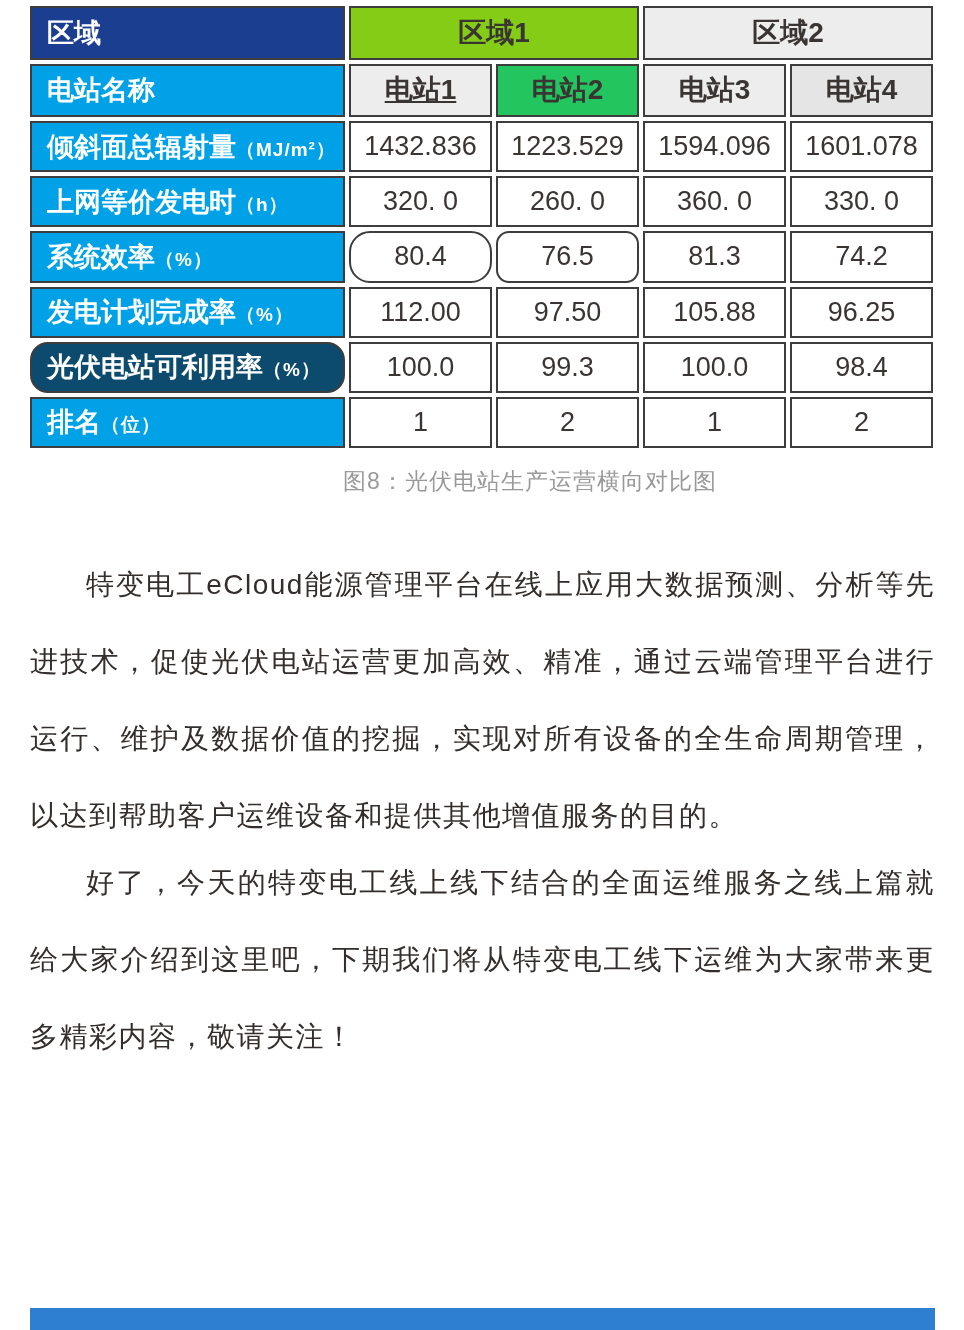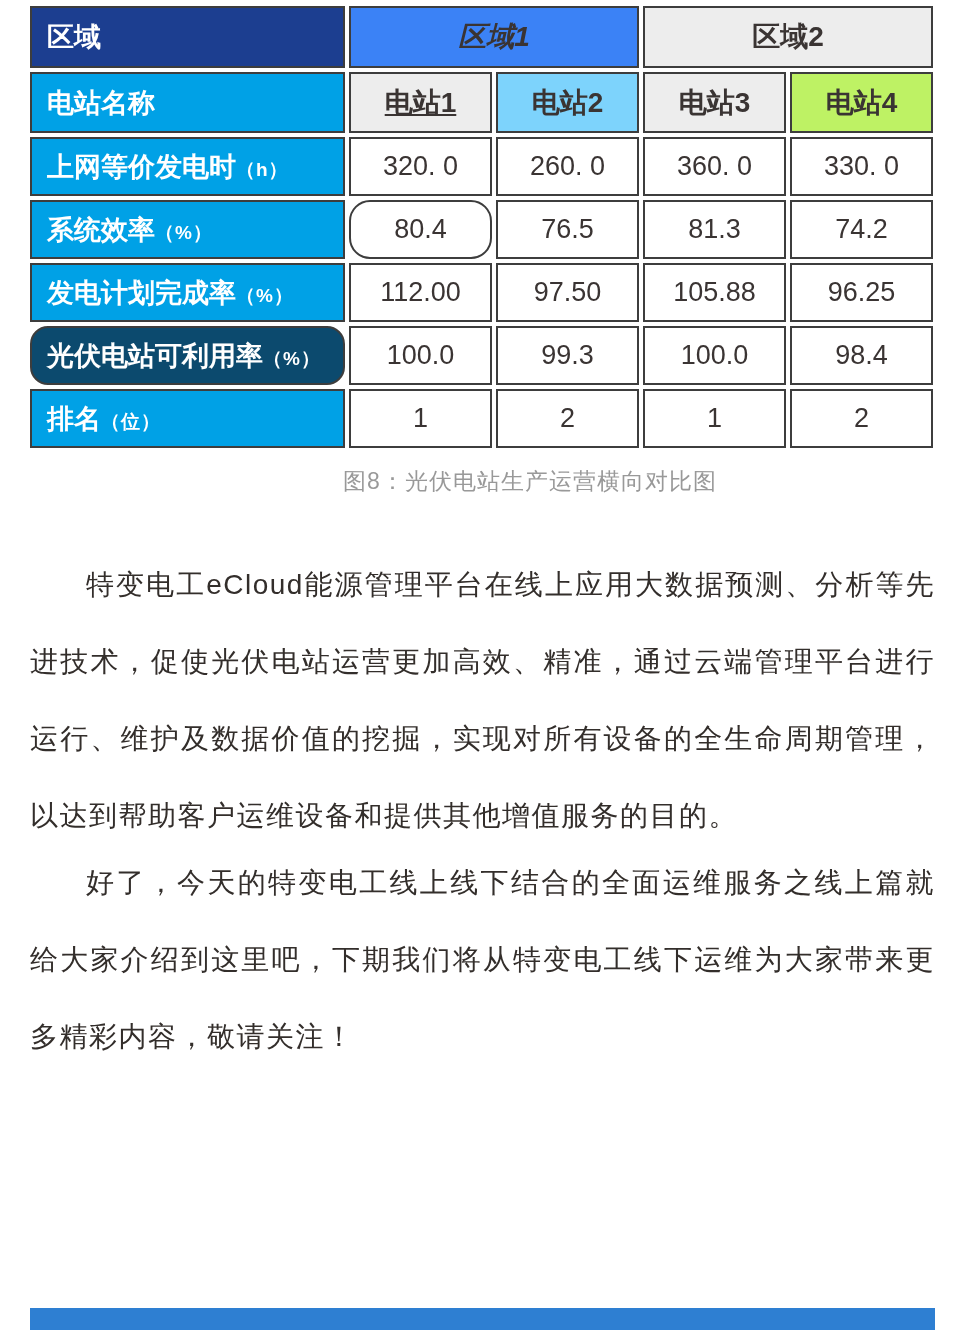--- a/index.html
+++ b/index.html
@@ -41,41 +41,48 @@
       <colgroup>
         <col style="width:315px">
           <col style="width:143px">
           <col style="width:143px">
           <col style="width:143px">
           <col style="width:143px">
       </colgroup>
       <tbody>
           <tr>
         <td class="lbl navy" style="background: rgb(28, 62, 144); border-color: rgb(61, 61, 61);">区域</td>
-        <td class="hdr" colspan="2" style="background: #3b82f6; border-color: rgb(61, 61, 61); font-style: italic;">区域1</td>
+        <td class="hdr" colspan="2" style="background: #84cc16; border-color: rgb(61, 61, 61);">区域1</td>
         <td class="hdr" colspan="2" style="background: rgb(237, 237, 237); border-color: rgb(61, 61, 61);">区域2</td>
       </tr>
       <tr>
         <td class="lbl cyan" style="background: rgb(0, 161, 230); border-color: rgb(61, 61, 61);">电站名称</td>
         <td class="hdr" style="background: rgb(237, 237, 237); border-color: rgb(61, 61, 61); text-decoration: underline;">电站1</td>
-        <td class="hdr" style="background: #7dd3fc; border-color: rgb(61, 61, 61);">电站2</td>
+        <td class="hdr" style="background: #22c55e; border-color: rgb(61, 61, 61);">电站2</td>
         <td class="hdr" style="background: rgb(237, 237, 237); border-color: rgb(61, 61, 61);">电站3</td>
-        <td class="hdr" style="background: #bef264; border-color: rgb(61, 61, 61);">电站4</td>
+        <td class="hdr" style="background: #e5e5e5; border-color: rgb(61, 61, 61);">电站4</td>
+      </tr>
+      <tr>
+        <td class="lbl cyan" style="background: rgb(0, 161, 230); border-color: rgb(61, 61, 61);"><span>倾斜面总辐射量</span><span class="unit">（MJ/m²）</span></td>
+        <td class="val" style="border-color: rgb(61, 61, 61);">1432.836</td>
+        <td class="val" style="border-color: rgb(61, 61, 61);">1223.529</td>
+        <td class="val" style="border-color: rgb(61, 61, 61);">1594.096</td>
+        <td class="val" style="border-color: rgb(61, 61, 61);">1601.078</td>
       </tr>
       <tr>
         <td class="lbl cyan" style="background: rgb(0, 161, 230); border-color: rgb(61, 61, 61);"><span>上网等价发电时</span><span class="unit">（h）</span></td>
         <td class="val" style="border-color: rgb(61, 61, 61);">320. 0</td>
         <td class="val" style="border-color: rgb(61, 61, 61);">260. 0</td>
         <td class="val" style="border-color: rgb(61, 61, 61);">360. 0</td>
         <td class="val" style="border-color: rgb(61, 61, 61);">330. 0</td>
       </tr>
       <tr>
         <td class="lbl cyan" style="background: rgb(0, 161, 230); border-color: rgb(61, 61, 61);"><span>系统效率</span><span class="unit">（%）</span></td>
         <td class="val" style="border-color: rgb(61, 61, 61); border-radius: 21px;">80.4</td>
-        <td class="val" style="border-color: rgb(61, 61, 61);">76.5</td>
+        <td class="val" style="border-color: rgb(61, 61, 61); border-radius: 13px;">76.5</td>
         <td class="val" style="border-color: rgb(61, 61, 61);">81.3</td>
         <td class="val" style="border-color: rgb(61, 61, 61);">74.2</td>
       </tr>
       <tr>
         <td class="lbl cyan" style="background: rgb(0, 161, 230); border-color: rgb(61, 61, 61);"><span>发电计划完成率</span><span class="unit">（%）</span></td>
         <td class="val" style="border-color: rgb(61, 61, 61);">112.00</td>
         <td class="val" style="border-color: rgb(61, 61, 61);">97.50</td>
         <td class="val" style="border-color: rgb(61, 61, 61);">105.88</td>
         <td class="val" style="border-color: rgb(61, 61, 61);">96.25</td>
       </tr>

